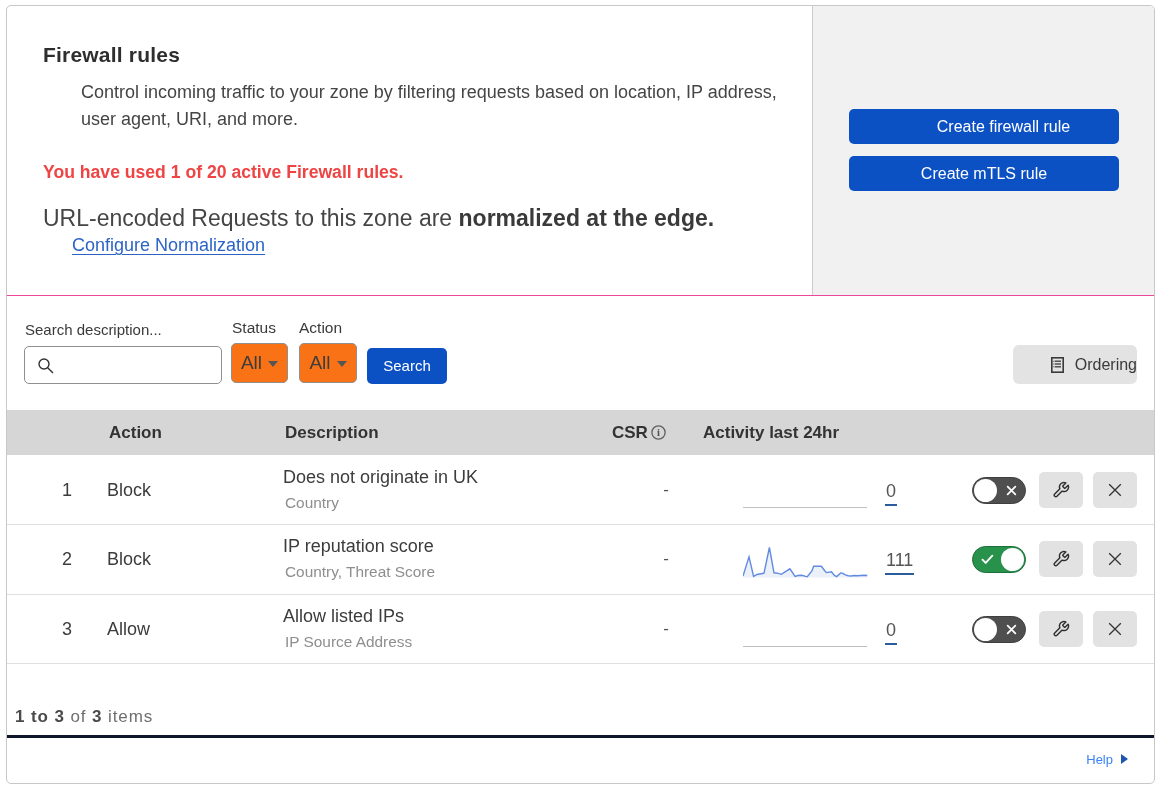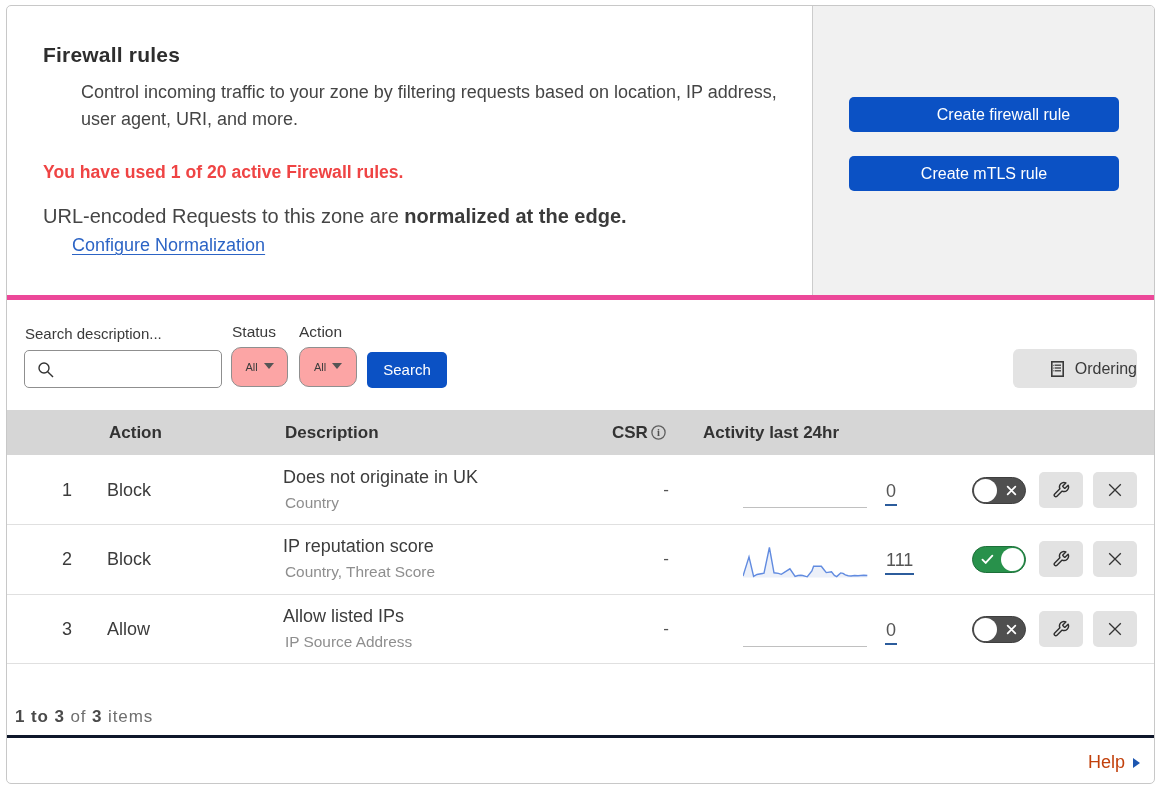--- a/index.html
+++ b/index.html
@@ -15,34 +15,34 @@
   background:#f1f1f1; border-left:1px solid #ccc; border-radius:0 4px 0 0;
 }
 .btn-blue {
   position:absolute; left:36px; width:270px; height:35px;
   background:#0b51c4; border-radius:5px; color:#fff;
   font-size:16px; text-align:center; line-height:35px;
 }
 h1 { font-size:21px; font-weight:bold; color:#2e2e2e; position:absolute; top:37px; left:36px; letter-spacing:0.2px; }
 .p1 { position:absolute; top:73px; left:36px; width:760px; font-size:18px; line-height:27px; color:#454545;margin-left:38px; }
 .pbold { position:absolute; top:156px; left:36px; font-size:17.6px; font-weight:bold; color:#ef4444; }
-.p2 { position:absolute; top:199px; left:36px; font-size:20px; color:#454545; }
+.p2 { position:absolute; top:199px; left:36px; font-size:23px; color:#454545; }
 .p2 b { color:#3a3a3a; }
 .plink { position:absolute; top:229px; left:36px; font-size:18px;margin-left:29px; }
 a.link { color:#2c64c5; text-decoration:underline; text-underline-offset:3px; text-decoration-thickness:1px; }
 
-.filter { position:absolute; left:0; top:289px; width:1147px; height:116px; border-top:5px solid #ec4899; }
+.filter { position:absolute; left:0; top:289px; width:1147px; height:116px; border-top:1px solid #ec4899; }
 .lbl { position:absolute; font-size:15px; color:#3a3a3a; }
 .searchbox {
   position:absolute; left:17px; top:50px; width:198px; height:38px;
   border:1px solid #8f8f8f; border-radius:5px; background:#fff;
 }
 .selbox {
-  position:absolute; top:47px; height:40px; border:1px solid #8f8f8f; border-radius:10px;
-  background:#fca5a5; font-size:11px; color:#3c3c3c; text-align:center;
+  position:absolute; top:47px; height:40px; border:1px solid #8f8f8f; border-radius:5px;
+  background:#f97316; font-size:19px; color:#3c3c3c; text-align:center;
 }
 .selbox .caret { display:inline-block; width:0; height:0; border-left:5px solid transparent;
   border-right:5px solid transparent; border-top:6px solid #555; margin-left:6px; vertical-align:2px;}
 .btn-search {
   position:absolute; left:360px; top:52px; width:80px; height:36px;
   background:#0b51c4; border-radius:5px; color:#fff; font-size:15px;
   text-align:center; line-height:36px;
 }
 .btn-ordering {
   position:absolute; right:17px; top:49px; width:124px; height:39px;
@@ -72,29 +72,29 @@
 .toggle.on .togglyph { left:1px; }
 .gbtn { position:absolute; top:16px; width:44px; height:36px; background:#e2e2e2; border-radius:5px; }
 .gbtn svg { position:absolute; left:50%; top:50%; transform:translate(-50%,-50%); }
 .wrench { left:1032px; }
 .xbtn { left:1086px; }
 
 .items { position:absolute; left:0; top:656px; width:1147px; height:76px; border-bottom:3px solid #0f172a; font-size:17px; letter-spacing:0.9px; color:#6f6f6f; }
 .items span { position:absolute; left:8px; top:45px; }
 .items b { color:#4a4a4a; }
 .helpbar { position:absolute; left:0; top:731px; width:1147px; height:46px; }
-.help { position:absolute; right:14px; top:15px; font-size:18px; color:#c2410c; }
+.help { position:absolute; right:26px; top:15px; font-size:13px; color:#3b82f6; }
 .help .tri { display:inline-block; width:0; height:0; border-top:5px solid transparent; border-bottom:5px solid transparent; border-left:7px solid #1d56b0; margin-left:8px; }
 </style>
 </head>
 <body>
 <div class="card">
   <div class="top">
     <div class="aside">
-      <div class="btn-blue" style="top:91px;padding-left:39px;">Create firewall rule</div>
+      <div class="btn-blue" style="top:103px;padding-left:39px;">Create firewall rule</div>
       <div class="btn-blue" style="top:150px;">Create mTLS rule</div>
     </div>
     <h1>Firewall rules</h1>
     <div class="p1">Control incoming traffic to your zone by filtering requests based on location, IP address,<br>user agent, URI, and more.</div>
     <div class="pbold">You have used 1 of 20 active Firewall rules.</div>
     <div class="p2">URL-encoded Requests to this zone are <b>normalized at the edge.</b></div>
     <div class="plink"><a class="link" href="#">Configure Normalization</a></div>
   </div>
 
   <div class="filter">

